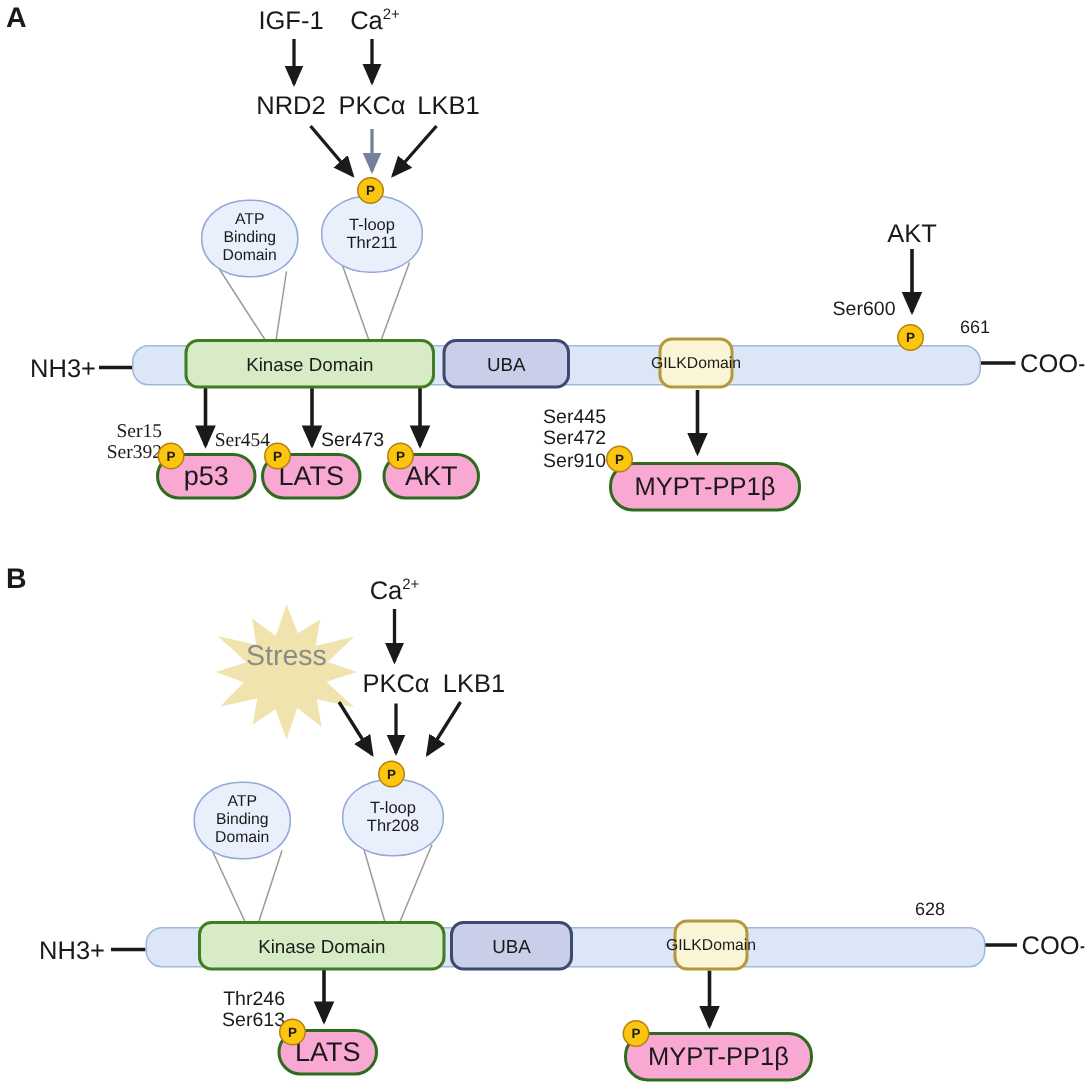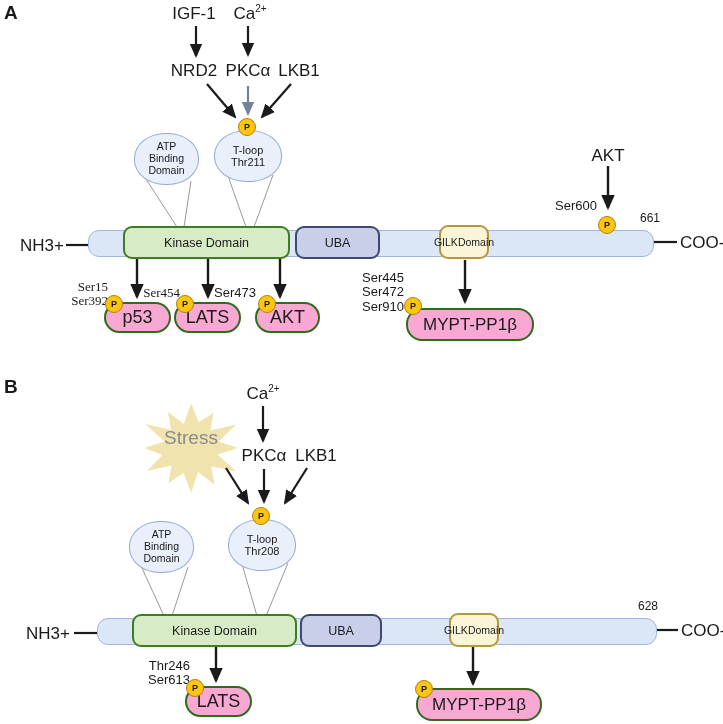--- a/index.html
+++ b/index.html
@@ -165,21 +165,21 @@
   <div class="balloon" style="left:129px;top:521px;width:63px;height:50px;">
     <span>ATP</span>
     <span>Binding</span>
     <span>Domain</span>
   </div>
   <div class="balloon" style="left:228px;top:519px;width:66px;height:50px;font-size:11px;">
     <span>T-loop</span>
     <span>Thr208</span>
   </div>
 
-  <div class="num" style="left:628px;top:599px;width:40px;">628</div>
+  <div class="num" style="left:600px;top:599px;width:40px;">628</div>
 
   <div class="lbl" style="left:24px;top:624px;width:46px;text-align:right;">NH3+</div>
   <div class="bar" style="left:97px;top:618px;width:558px;height:25px;"></div>
   <div class="domain kinase" style="left:132px;top:614px;width:165px;height:33px;">Kinase Domain</div>
   <div class="domain uba" style="left:300px;top:614px;width:82px;height:33px;">UBA</div>
   <div class="domain gilk" style="left:449px;top:613px;width:50px;height:34px;">
     <span>GILK</span>
     <span>Domain</span>
   </div>
   <div class="lbl" style="left:681px;top:621px;width:44px;text-align:left;">COO-</div>

